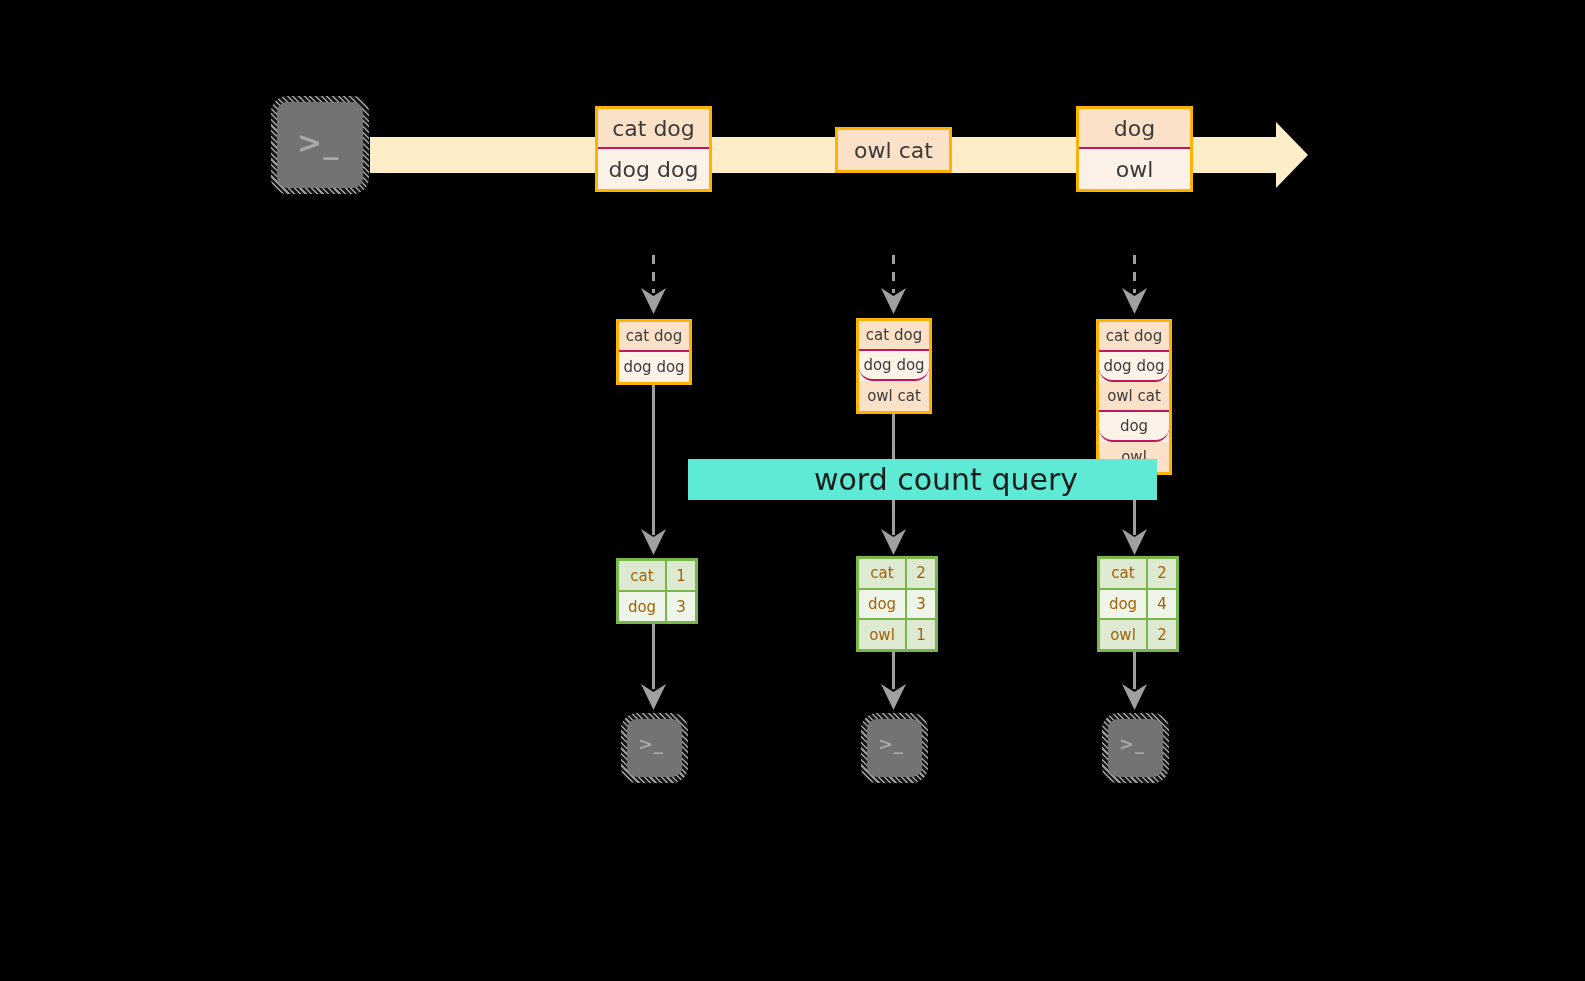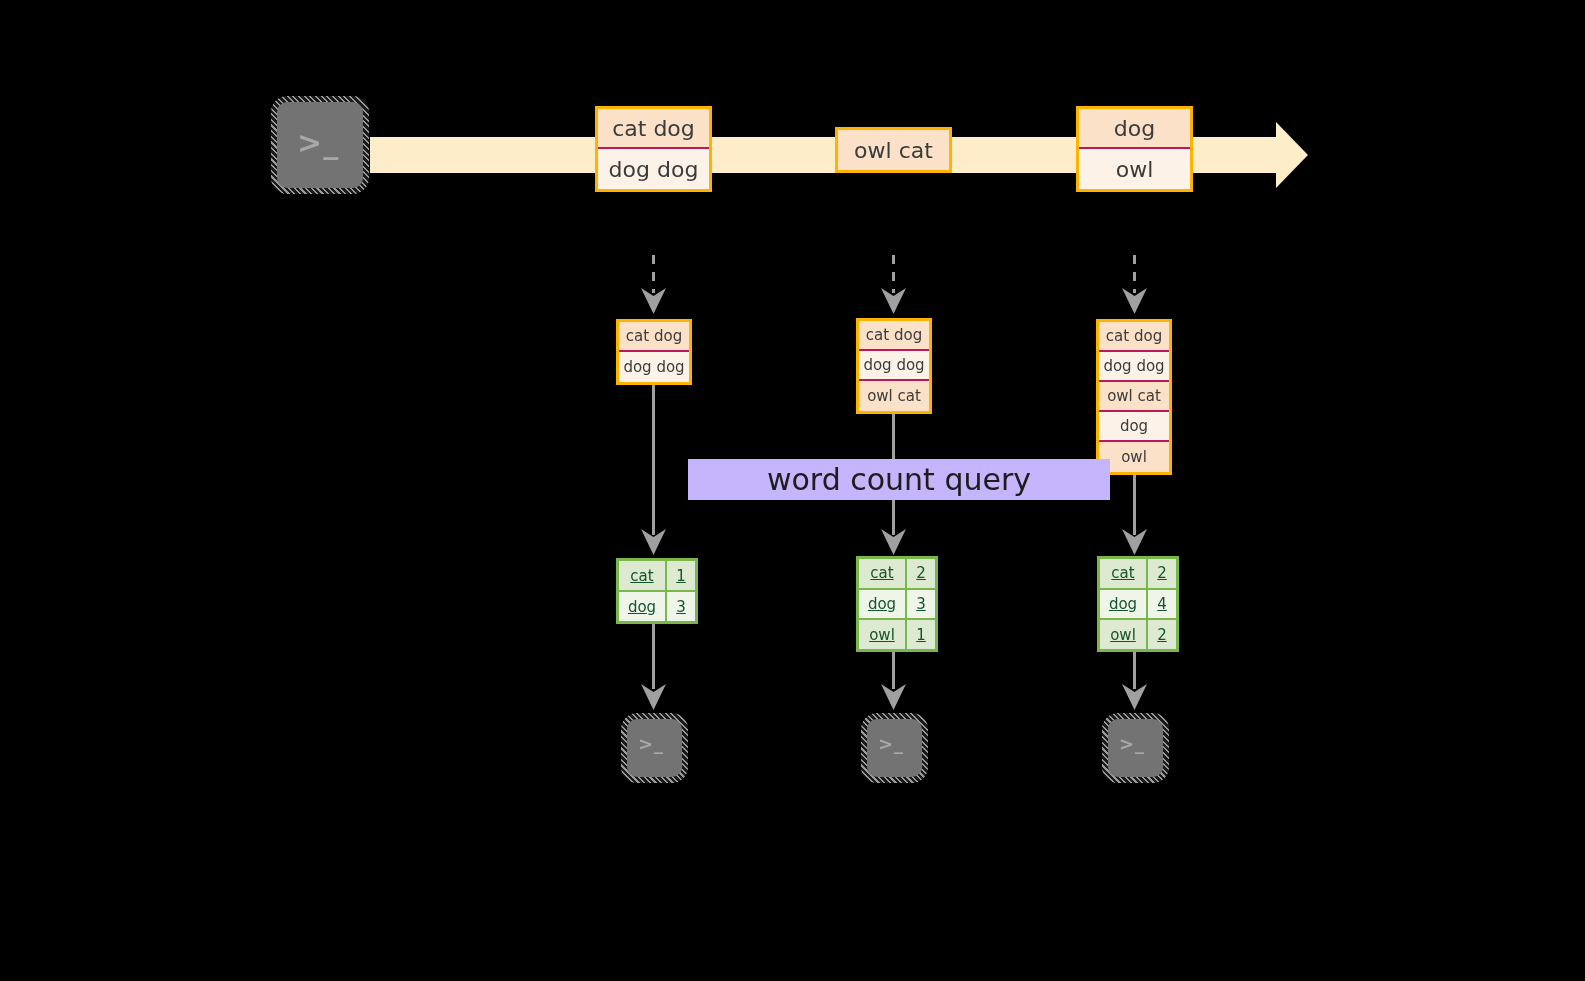--- a/index.html
+++ b/index.html
@@ -83,21 +83,21 @@
     display: flex;
     align-items: center;
     justify-content: center;
     color: #3b3b3b;
     white-space: nowrap;
     background: #fcf1e6;
     border-bottom: 2px solid #be185d;
   }
   .ebox .row:last-child { border-bottom: none; }
   .ebox .row.dark { background: #fae1c8; }
-  .ebox .row.light { background: #fdf2e8; }
+  .ebox .row.light { background: #fdf2e8; border-radius: 14px; }
 
   
   .ebox.big .row { font-size: 22px; height: 40px; }
   
   .ebox.small .row { font-size: 15px; height: 30px; }
 
   
   .gbox {
     position: absolute;
     box-sizing: border-box;
@@ -113,22 +113,21 @@
     border-bottom: 2px solid #79b74a;
   }
   .gbox .grow:last-child { border-bottom: none; }
   .gbox .gword,
   .gbox .gcount {
     box-sizing: border-box;
     display: flex;
     align-items: center;
     justify-content: center;
     font-size: 15px;
-    color: #14532d;
-    text-decoration: underline;
+    color: #a16207;
   }
   .gbox .gword {
     width: 48px;
     border-right: 2px solid #79b74a;
   }
   .gbox .gcount { width: 28px; }
   .gbox .grow.dark .gword,
   .gbox .grow.dark .gcount { background: #dde9d0; }
   .gbox .grow.light .gword,
   .gbox .grow.light .gcount { background: #eff5e9; }
@@ -146,25 +145,26 @@
       to bottom, #a0a0a0 0 9px, transparent 9px 17px);
   }
   .arrow-head {
     position: absolute;
     z-index: 3;
   }
 
   
   .label-band {
     position: absolute;
-    background: #c4b5fd;
+    background: #5eead4;
     display: flex;
     align-items: center;
     justify-content: center;
     z-index: 5;
+    padding-left: 47px;
   }
   .label-band span {
     font-size: 30px;
     color: #1d1d1d;
     white-space: nowrap;
   }
 </style>
 </head>
 <body>
 

